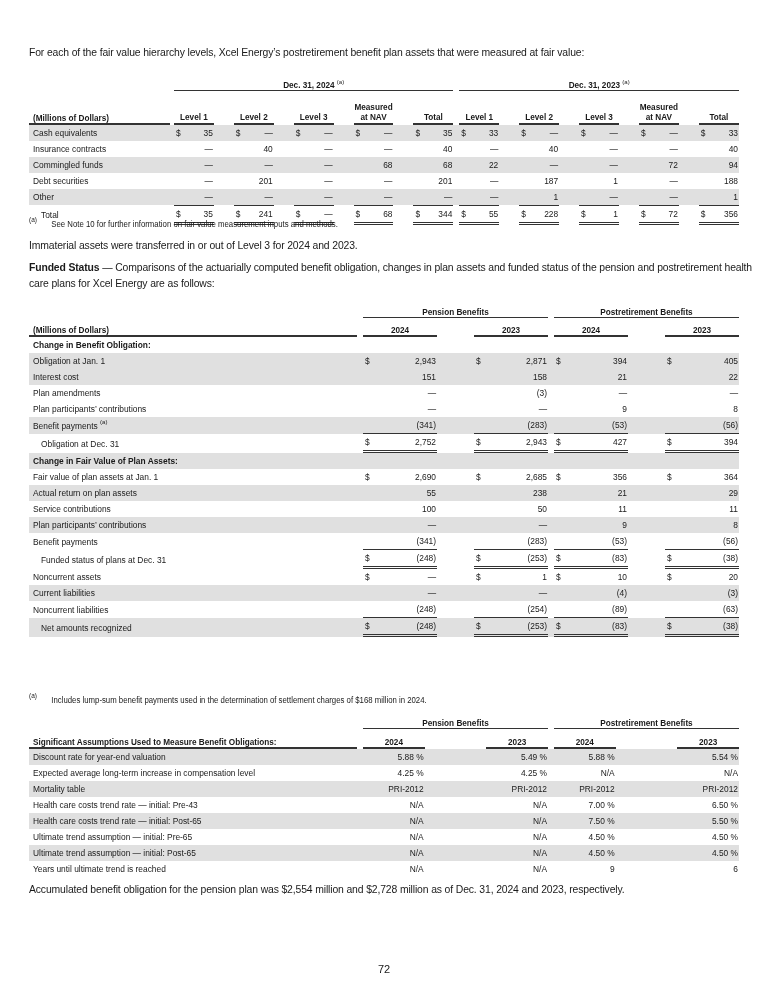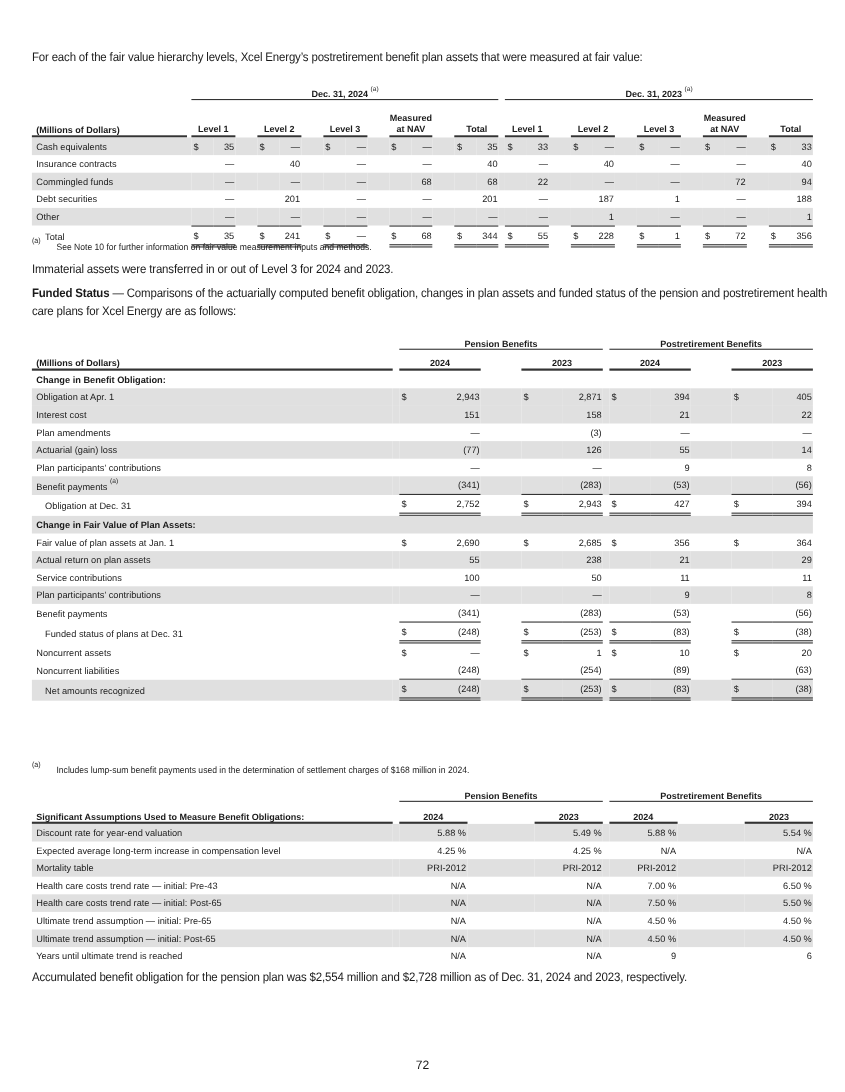--- a/index.html
+++ b/index.html
@@ -307,21 +307,21 @@
           <td class="ul" colspan="2">2023</td>
           <td style="width:6px"></td>
           <td class="ul" colspan="2">2024</td>
           <td style="width:6px"></td>
           <td class="ul" colspan="2">2023</td>
         </tr>
         <tr>
           <td class="label bold" colspan="13">Change in Benefit Obligation:</td>
         </tr>
         <tr class="shade">
-          <td class="label"><span>Obligation at Apr. 1</span></td>
+          <td class="label"><span>Obligation at Jan. 1</span></td>
           <td class="gap" style="width:6px"></td>
           <td class="dol" style="width:14px">$</td>
           <td class="num" style="width:77px">2,943</td>
           <td class="gap" style="width:6px"></td>
           <td class="dol" style="width:14px">$</td>
           <td class="num" style="width:77px">2,871</td>
           <td class="gap" style="width:6px"></td>
           <td class="dol" style="width:14px">$</td>
           <td class="num" style="width:77px">394</td>
           <td class="gap" style="width:6px"></td>
@@ -351,159 +351,144 @@
           <td class="gap" style="width:6px"></td>
           <td class="dol" style="width:14px"></td>
           <td class="num" style="width:77px">(3)</td>
           <td class="gap" style="width:6px"></td>
           <td class="dol" style="width:14px"></td>
           <td class="num" style="width:77px">—</td>
           <td class="gap" style="width:6px"></td>
           <td class="dol" style="width:14px"></td>
           <td class="num" style="width:77px">—</td>
         </tr>
-        <tr class="shade">
-          <td class="label"><span>Actuarial (gain) loss</span></td>
-          <td class="gap" style="width:6px"></td>
-          <td class="dol" style="width:14px"></td>
-          <td class="num" style="width:77px">(77)</td>
-          <td class="gap" style="width:6px"></td>
-          <td class="dol" style="width:14px"></td>
-          <td class="num" style="width:77px">126</td>
+        <tr>
+          <td class="label"><span>Plan participants’ contributions</span></td>
+          <td class="gap" style="width:6px"></td>
+          <td class="dol" style="width:14px"></td>
+          <td class="num" style="width:77px">—</td>
+          <td class="gap" style="width:6px"></td>
+          <td class="dol" style="width:14px"></td>
+          <td class="num" style="width:77px">—</td>
+          <td class="gap" style="width:6px"></td>
+          <td class="dol" style="width:14px"></td>
+          <td class="num" style="width:77px">9</td>
+          <td class="gap" style="width:6px"></td>
+          <td class="dol" style="width:14px"></td>
+          <td class="num" style="width:77px">8</td>
+        </tr>
+        <tr class="shade">
+          <td class="label"><span>Benefit payments</span> <span class="sup">(a)</span></td>
+          <td class="gap" style="width:6px"></td>
+          <td class="dol ulthin" style="width:14px"></td>
+          <td class="num ulthin" style="width:77px">(341)</td>
+          <td class="gap" style="width:6px"></td>
+          <td class="dol ulthin" style="width:14px"></td>
+          <td class="num ulthin" style="width:77px">(283)</td>
+          <td class="gap" style="width:6px"></td>
+          <td class="dol ulthin" style="width:14px"></td>
+          <td class="num ulthin" style="width:77px">(53)</td>
+          <td class="gap" style="width:6px"></td>
+          <td class="dol ulthin" style="width:14px"></td>
+          <td class="num ulthin" style="width:77px">(56)</td>
+        </tr>
+        <tr>
+          <td class="label indent"><span>Obligation at Dec. 31</span></td>
+          <td class="gap" style="width:6px"></td>
+          <td class="dol dbl" style="width:14px">$</td>
+          <td class="num dbl" style="width:77px">2,752</td>
+          <td class="gap" style="width:6px"></td>
+          <td class="dol dbl" style="width:14px">$</td>
+          <td class="num dbl" style="width:77px">2,943</td>
+          <td class="gap" style="width:6px"></td>
+          <td class="dol dbl" style="width:14px">$</td>
+          <td class="num dbl" style="width:77px">427</td>
+          <td class="gap" style="width:6px"></td>
+          <td class="dol dbl" style="width:14px">$</td>
+          <td class="num dbl" style="width:77px">394</td>
+        </tr>
+        <tr class="shade">
+          <td class="label bold" colspan="13">Change in Fair Value of Plan Assets:</td>
+        </tr>
+        <tr>
+          <td class="label"><span>Fair value of plan assets at Jan. 1</span></td>
+          <td class="gap" style="width:6px"></td>
+          <td class="dol" style="width:14px">$</td>
+          <td class="num" style="width:77px">2,690</td>
+          <td class="gap" style="width:6px"></td>
+          <td class="dol" style="width:14px">$</td>
+          <td class="num" style="width:77px">2,685</td>
+          <td class="gap" style="width:6px"></td>
+          <td class="dol" style="width:14px">$</td>
+          <td class="num" style="width:77px">356</td>
+          <td class="gap" style="width:6px"></td>
+          <td class="dol" style="width:14px">$</td>
+          <td class="num" style="width:77px">364</td>
+        </tr>
+        <tr class="shade">
+          <td class="label"><span>Actual return on plan assets</span></td>
           <td class="gap" style="width:6px"></td>
           <td class="dol" style="width:14px"></td>
           <td class="num" style="width:77px">55</td>
           <td class="gap" style="width:6px"></td>
           <td class="dol" style="width:14px"></td>
-          <td class="num" style="width:77px">14</td>
-        </tr>
-        <tr>
+          <td class="num" style="width:77px">238</td>
+          <td class="gap" style="width:6px"></td>
+          <td class="dol" style="width:14px"></td>
+          <td class="num" style="width:77px">21</td>
+          <td class="gap" style="width:6px"></td>
+          <td class="dol" style="width:14px"></td>
+          <td class="num" style="width:77px">29</td>
+        </tr>
+        <tr>
+          <td class="label"><span>Service contributions</span></td>
+          <td class="gap" style="width:6px"></td>
+          <td class="dol" style="width:14px"></td>
+          <td class="num" style="width:77px">100</td>
+          <td class="gap" style="width:6px"></td>
+          <td class="dol" style="width:14px"></td>
+          <td class="num" style="width:77px">50</td>
+          <td class="gap" style="width:6px"></td>
+          <td class="dol" style="width:14px"></td>
+          <td class="num" style="width:77px">11</td>
+          <td class="gap" style="width:6px"></td>
+          <td class="dol" style="width:14px"></td>
+          <td class="num" style="width:77px">11</td>
+        </tr>
+        <tr class="shade">
           <td class="label"><span>Plan participants’ contributions</span></td>
           <td class="gap" style="width:6px"></td>
           <td class="dol" style="width:14px"></td>
           <td class="num" style="width:77px">—</td>
           <td class="gap" style="width:6px"></td>
           <td class="dol" style="width:14px"></td>
           <td class="num" style="width:77px">—</td>
           <td class="gap" style="width:6px"></td>
           <td class="dol" style="width:14px"></td>
           <td class="num" style="width:77px">9</td>
           <td class="gap" style="width:6px"></td>
           <td class="dol" style="width:14px"></td>
           <td class="num" style="width:77px">8</td>
         </tr>
-        <tr class="shade">
-          <td class="label"><span>Benefit payments</span> <span class="sup">(a)</span></td>
+        <tr>
+          <td class="label"><span>Benefit payments</span></td>
           <td class="gap" style="width:6px"></td>
           <td class="dol ulthin" style="width:14px"></td>
           <td class="num ulthin" style="width:77px">(341)</td>
           <td class="gap" style="width:6px"></td>
           <td class="dol ulthin" style="width:14px"></td>
           <td class="num ulthin" style="width:77px">(283)</td>
           <td class="gap" style="width:6px"></td>
           <td class="dol ulthin" style="width:14px"></td>
           <td class="num ulthin" style="width:77px">(53)</td>
           <td class="gap" style="width:6px"></td>
           <td class="dol ulthin" style="width:14px"></td>
           <td class="num ulthin" style="width:77px">(56)</td>
         </tr>
         <tr>
-          <td class="label indent"><span>Obligation at Dec. 31</span></td>
-          <td class="gap" style="width:6px"></td>
-          <td class="dol dbl" style="width:14px">$</td>
-          <td class="num dbl" style="width:77px">2,752</td>
-          <td class="gap" style="width:6px"></td>
-          <td class="dol dbl" style="width:14px">$</td>
-          <td class="num dbl" style="width:77px">2,943</td>
-          <td class="gap" style="width:6px"></td>
-          <td class="dol dbl" style="width:14px">$</td>
-          <td class="num dbl" style="width:77px">427</td>
-          <td class="gap" style="width:6px"></td>
-          <td class="dol dbl" style="width:14px">$</td>
-          <td class="num dbl" style="width:77px">394</td>
-        </tr>
-        <tr class="shade">
-          <td class="label bold" colspan="13">Change in Fair Value of Plan Assets:</td>
-        </tr>
-        <tr>
-          <td class="label"><span>Fair value of plan assets at Jan. 1</span></td>
-          <td class="gap" style="width:6px"></td>
-          <td class="dol" style="width:14px">$</td>
-          <td class="num" style="width:77px">2,690</td>
-          <td class="gap" style="width:6px"></td>
-          <td class="dol" style="width:14px">$</td>
-          <td class="num" style="width:77px">2,685</td>
-          <td class="gap" style="width:6px"></td>
-          <td class="dol" style="width:14px">$</td>
-          <td class="num" style="width:77px">356</td>
-          <td class="gap" style="width:6px"></td>
-          <td class="dol" style="width:14px">$</td>
-          <td class="num" style="width:77px">364</td>
-        </tr>
-        <tr class="shade">
-          <td class="label"><span>Actual return on plan assets</span></td>
-          <td class="gap" style="width:6px"></td>
-          <td class="dol" style="width:14px"></td>
-          <td class="num" style="width:77px">55</td>
-          <td class="gap" style="width:6px"></td>
-          <td class="dol" style="width:14px"></td>
-          <td class="num" style="width:77px">238</td>
-          <td class="gap" style="width:6px"></td>
-          <td class="dol" style="width:14px"></td>
-          <td class="num" style="width:77px">21</td>
-          <td class="gap" style="width:6px"></td>
-          <td class="dol" style="width:14px"></td>
-          <td class="num" style="width:77px">29</td>
-        </tr>
-        <tr>
-          <td class="label"><span>Service contributions</span></td>
-          <td class="gap" style="width:6px"></td>
-          <td class="dol" style="width:14px"></td>
-          <td class="num" style="width:77px">100</td>
-          <td class="gap" style="width:6px"></td>
-          <td class="dol" style="width:14px"></td>
-          <td class="num" style="width:77px">50</td>
-          <td class="gap" style="width:6px"></td>
-          <td class="dol" style="width:14px"></td>
-          <td class="num" style="width:77px">11</td>
-          <td class="gap" style="width:6px"></td>
-          <td class="dol" style="width:14px"></td>
-          <td class="num" style="width:77px">11</td>
-        </tr>
-        <tr class="shade">
-          <td class="label"><span>Plan participants’ contributions</span></td>
-          <td class="gap" style="width:6px"></td>
-          <td class="dol" style="width:14px"></td>
-          <td class="num" style="width:77px">—</td>
-          <td class="gap" style="width:6px"></td>
-          <td class="dol" style="width:14px"></td>
-          <td class="num" style="width:77px">—</td>
-          <td class="gap" style="width:6px"></td>
-          <td class="dol" style="width:14px"></td>
-          <td class="num" style="width:77px">9</td>
-          <td class="gap" style="width:6px"></td>
-          <td class="dol" style="width:14px"></td>
-          <td class="num" style="width:77px">8</td>
-        </tr>
-        <tr>
-          <td class="label"><span>Benefit payments</span></td>
-          <td class="gap" style="width:6px"></td>
-          <td class="dol ulthin" style="width:14px"></td>
-          <td class="num ulthin" style="width:77px">(341)</td>
-          <td class="gap" style="width:6px"></td>
-          <td class="dol ulthin" style="width:14px"></td>
-          <td class="num ulthin" style="width:77px">(283)</td>
-          <td class="gap" style="width:6px"></td>
-          <td class="dol ulthin" style="width:14px"></td>
-          <td class="num ulthin" style="width:77px">(53)</td>
-          <td class="gap" style="width:6px"></td>
-          <td class="dol ulthin" style="width:14px"></td>
-          <td class="num ulthin" style="width:77px">(56)</td>
-        </tr>
-        <tr>
           <td class="label indent"><span>Funded status of plans at Dec. 31</span></td>
           <td class="gap" style="width:6px"></td>
           <td class="dol dbl" style="width:14px">$</td>
           <td class="num dbl" style="width:77px">(248)</td>
           <td class="gap" style="width:6px"></td>
           <td class="dol dbl" style="width:14px">$</td>
           <td class="num dbl" style="width:77px">(253)</td>
           <td class="gap" style="width:6px"></td>
           <td class="dol dbl" style="width:14px">$</td>
           <td class="num dbl" style="width:77px">(83)</td>
@@ -518,20 +503,35 @@
           <td class="num" style="width:77px">—</td>
           <td class="gap" style="width:6px"></td>
           <td class="dol" style="width:14px">$</td>
           <td class="num" style="width:77px">1</td>
           <td class="gap" style="width:6px"></td>
           <td class="dol" style="width:14px">$</td>
           <td class="num" style="width:77px">10</td>
           <td class="gap" style="width:6px"></td>
           <td class="dol" style="width:14px">$</td>
           <td class="num" style="width:77px">20</td>
+        </tr>
+        <tr class="shade">
+          <td class="label"><span>Current liabilities</span></td>
+          <td class="gap" style="width:6px"></td>
+          <td class="dol" style="width:14px"></td>
+          <td class="num" style="width:77px">—</td>
+          <td class="gap" style="width:6px"></td>
+          <td class="dol" style="width:14px"></td>
+          <td class="num" style="width:77px">—</td>
+          <td class="gap" style="width:6px"></td>
+          <td class="dol" style="width:14px"></td>
+          <td class="num" style="width:77px">(4)</td>
+          <td class="gap" style="width:6px"></td>
+          <td class="dol" style="width:14px"></td>
+          <td class="num" style="width:77px">(3)</td>
         </tr>
         <tr>
           <td class="label"><span>Noncurrent liabilities</span></td>
           <td class="gap" style="width:6px"></td>
           <td class="dol ulthin" style="width:14px"></td>
           <td class="num ulthin" style="width:77px">(248)</td>
           <td class="gap" style="width:6px"></td>
           <td class="dol ulthin" style="width:14px"></td>
           <td class="num ulthin" style="width:77px">(254)</td>
           <td class="gap" style="width:6px"></td>

